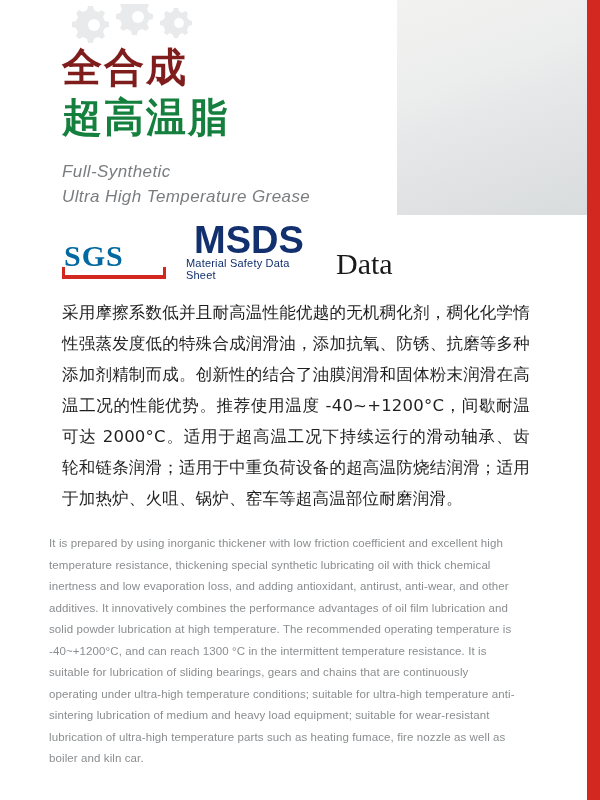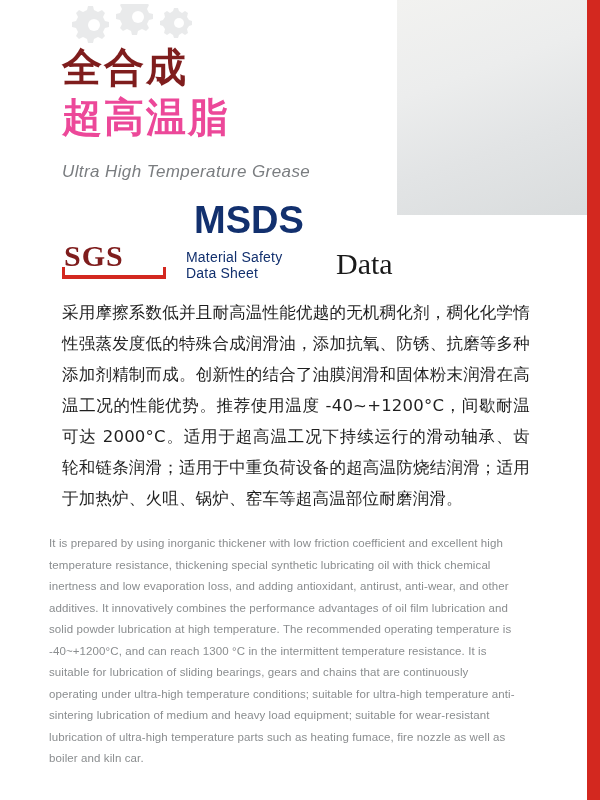--- a/index.html
+++ b/index.html
@@ -70,21 +70,21 @@
     font-weight: bold;
     color: #7f1d1d;
     letter-spacing: 2px;
     line-height: 1.15;
     margin: 0;
   }
   .title-cn-2 {
     font-family: "DejaVu Sans", sans-serif;
     font-size: 40px;
     font-weight: bold;
-    color: #ec4899;
+    color: #15803d;
     letter-spacing: 2px;
     line-height: 1.15;
     margin: 4px 0 0 0;
   }
 
   .subtitle {
     position: absolute;
     left: 62px;
     top: 160px;
     width: 430px;
@@ -110,21 +110,21 @@
   .sgs {
     position: relative;
     width: 104px;
     height: 42px;
   }
   .sgs-text {
     font-family: "Liberation Serif", serif;
     font-weight: bold;
     font-size: 30px;
     letter-spacing: 1px;
-    color: #7f1d1d;
+    color: #0369a1;
     line-height: 34px;
     padding-left: 2px;
   }
   .sgs-underline {
     position: absolute;
     left: 0;
     bottom: 2px;
     width: 104px;
     height: 4px;
     background: #d3281f;
@@ -146,24 +146,24 @@
     font-family: "Liberation Sans", sans-serif;
     font-weight: bold;
     font-size: 38px;
     color: #12306e;
     letter-spacing: 0px;
     line-height: 32px;
     margin-left: 8px;
   }
   .msds-sub {
     font-family: "Liberation Sans", sans-serif;
-    font-size: 14px;
+    font-size: 11px;
     color: #12306e;
     letter-spacing: 0.2px;
-    margin-top: 13px;
+    margin-top: 1px;
   }
 
   .rohs {
     font-family: "Liberation Serif", serif;
     font-size: 30px;
     color: #1a1a1a;
     line-height: 34px;
   }
 
   
@@ -234,20 +234,21 @@
   </div>
 
   <div class="right-bar"></div>
 
   <div class="headline">
     <div class="title-cn-1">全合成</div>
     <div class="title-cn-2">超高温脂</div>
   </div>
 
   <div class="subtitle">
+    <div>Full-Synthetic</div>
     <div>Ultra High Temperature Grease</div>
   </div>
 
   <div class="certs">
     <div class="sgs">
       <div class="sgs-text">SGS</div>
       <div class="sgs-underline"></div>
       <div class="sgs-tickl"></div>
       <div class="sgs-tickr"></div>
     </div>

